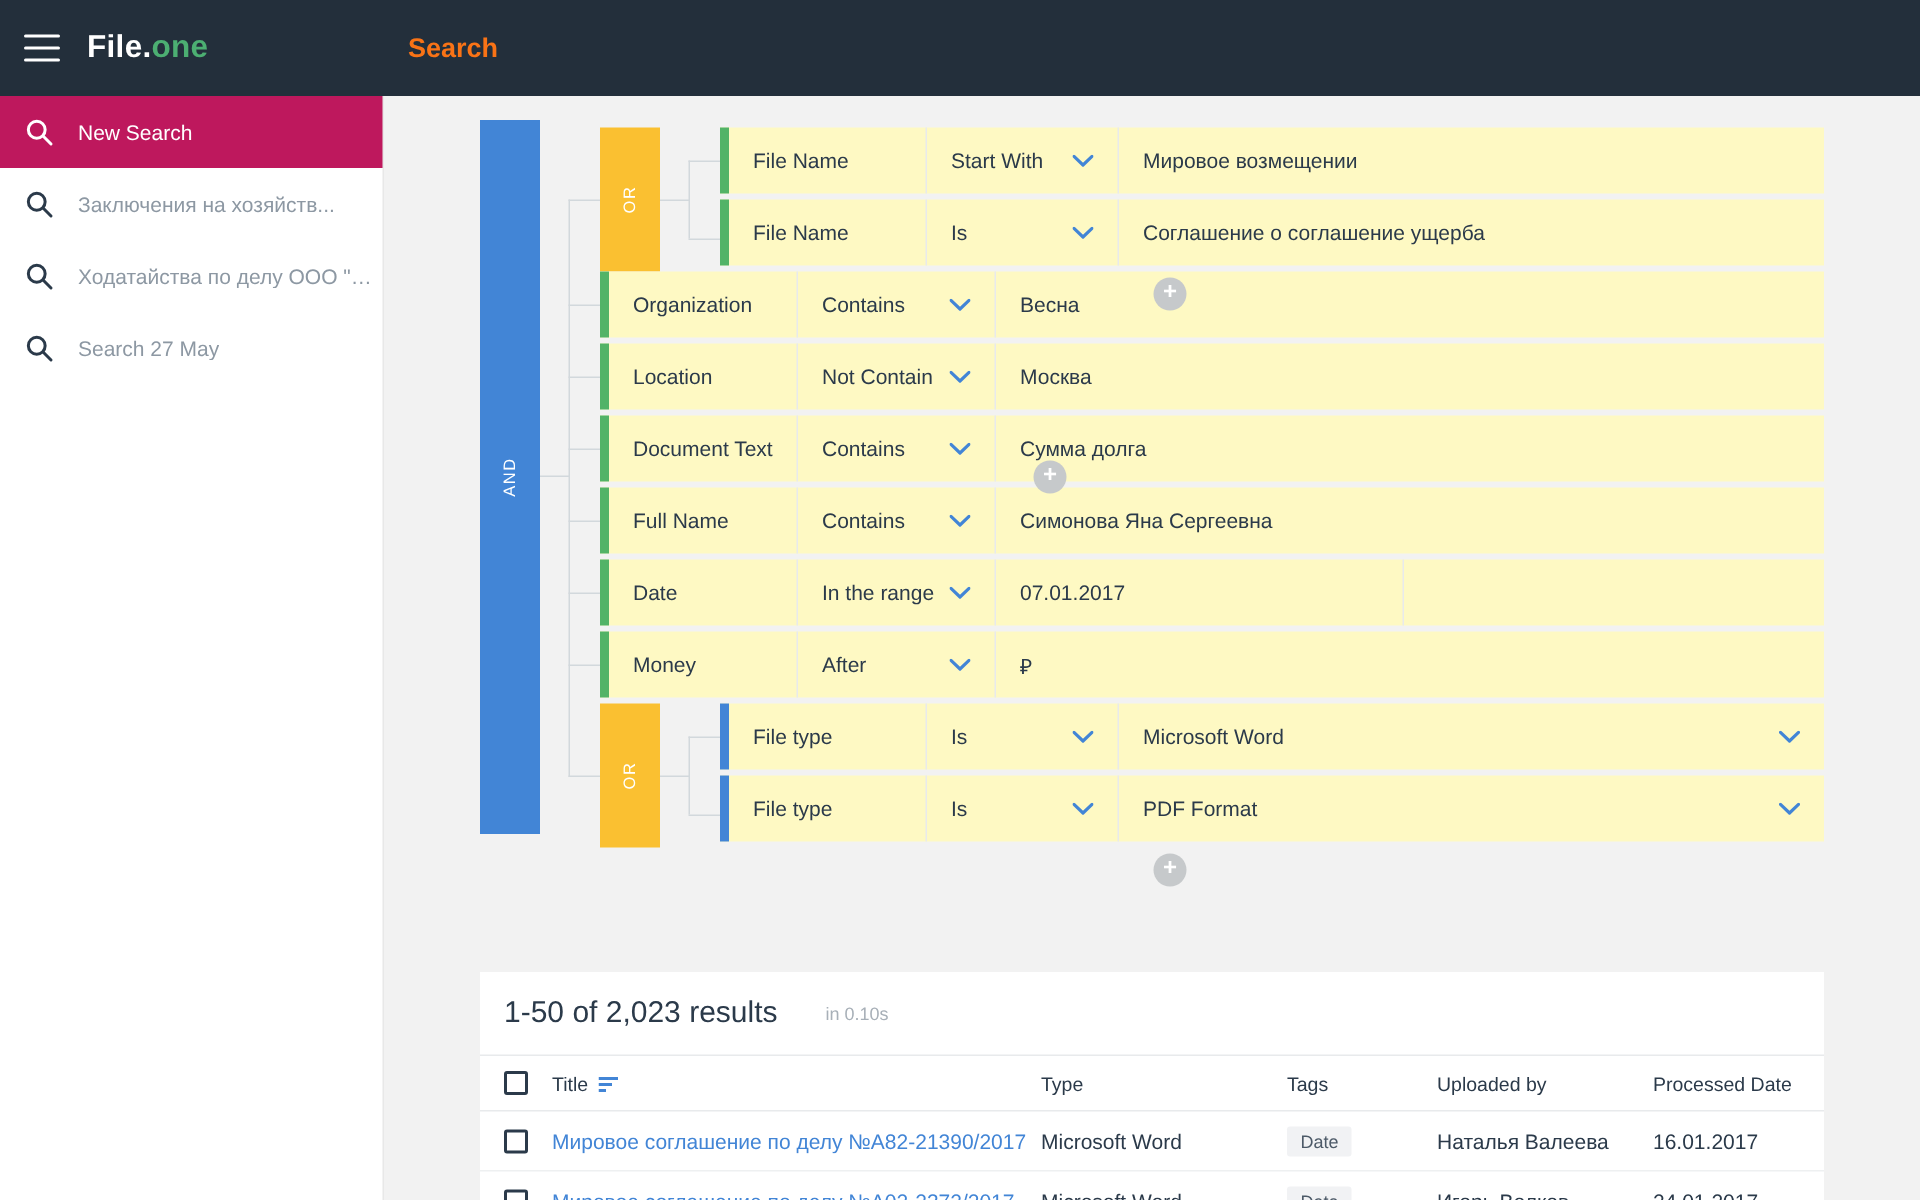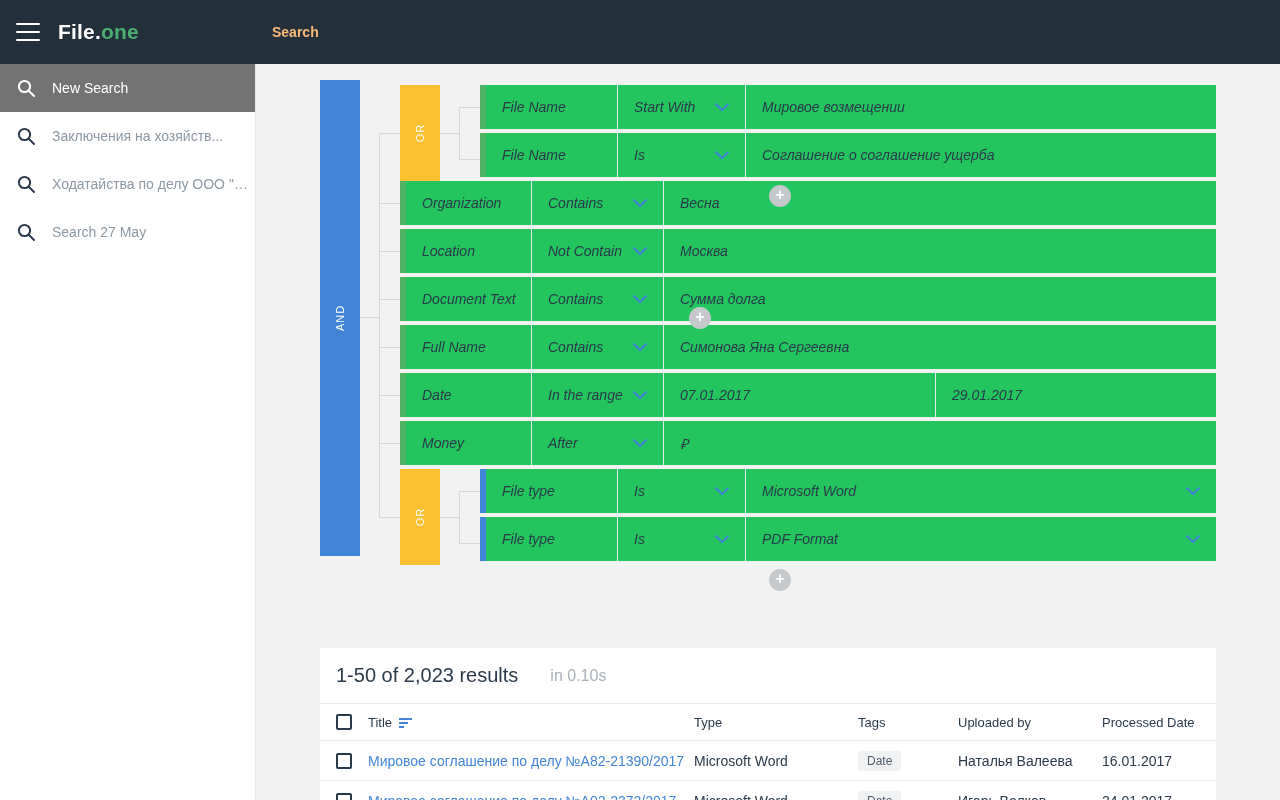--- a/index.html
+++ b/index.html
@@ -17,32 +17,32 @@
     position:absolute; left:0; top:0; width:1280px; height:64px;
     background:#232f3b; display:flex; align-items:center;
   }
   .hamburger{ width:24px; height:18px; margin-left:16px; margin-right:18px;
     display:flex; flex-direction:column; justify-content:space-between; cursor:pointer;}
   .hamburger span{ display:block; height:2px; background:#ffffff; border-radius:1px;}
   .brand{ font-size:21px; font-weight:bold; letter-spacing:.2px;}
   .brand .w{ color:#ffffff; }
   .brand .g{ color:#4caf72; }
   .topbar-title{ position:absolute; left:272px; top:0; height:64px; display:flex;
-    align-items:center; font-size:14px; font-weight:bold; color:#fdba74;}
+    align-items:center; font-size:18px; font-weight:bold; color:#f97316;}
 
   
   .sidebar{
     position:absolute; left:0; top:64px; width:256px; height:736px;
     background:#ffffff;
   }
   .side-item{
     height:48px; display:flex; align-items:center; padding-left:16px; cursor:pointer;
     color:#8d98a3; font-size:14px;
   }
-  .side-item.active{ background:#737373; color:#ffffff; }
+  .side-item.active{ background:#be185d; color:#ffffff; }
   .side-item .ico{ width:36px; flex:0 0 36px; display:flex; align-items:center; }
   .side-label{ white-space:nowrap; overflow:hidden; text-overflow:ellipsis; }
   .side-item.active .side-label{ color:#fff; }
   .sidebar-divider{ position:absolute; left:255px; top:0; width:1px; height:736px; background:#e8e8e8;}
 
   
   .content{ position:absolute; left:256px; top:64px; width:1024px; height:736px;
     background:#f2f2f2; overflow:hidden;}
 
   
@@ -70,42 +70,42 @@
   
   .ln{ position:absolute; background:#d2d8dc; }
   .plus{
     position:absolute; width:22px; height:22px; border-radius:50%;
     background:#c6c9cb; color:#ffffff; font-size:16px; line-height:20px;
     text-align:center; cursor:pointer; z-index:4; font-weight:bold;
   }
 
   
   .row{
-    position:absolute; height:44px; background:#22c55e; display:flex; align-items:stretch;font-style:italic;
+    position:absolute; height:44px; background:#fef9c3; display:flex; align-items:stretch;
   }
   .accent{ width:6px; flex:0 0 6px; }
   .acc-green{ background:#52b367; }
   .acc-blue{ background:#4285d6; }
   .cell{ display:flex; align-items:center; padding:0 16px; font-size:14px; color:#2b3a4a;
     border-right:1px solid #e8eaec; white-space:nowrap; overflow:hidden; }
   .cell.last{ border-right:none; }
   .cell-field{ flex:0 0 auto; }
   .cell-op{ flex:0 0 auto; justify-content:space-between; }
   .cell-val{ flex:1 1 auto; }
   .chev{ margin-left:10px; flex:0 0 auto; display:inline-flex; }
   .val-chev{ margin-left:auto; }
 
   
   .results{
     position:absolute; left:64px; top:584px; width:896px; height:216px;
     background:#ffffff;
   }
   .res-head{ height:55px; display:flex; align-items:center; padding-left:16px; }
   .res-count{ font-size:20px; color:#2b3a4a; }
-  .res-time{ font-size:16px; color:#a8b0b8; margin-left:7px;padding-left:25px; }
+  .res-time{ font-size:12px; color:#a8b0b8; margin-left:7px;padding-left:25px; }
   .tbl-head{ height:38px; display:flex; align-items:center; border-top:1px solid #e8eaec;
     border-bottom:1px solid #e8eaec; font-size:13px; color:#2b3a4a; }
   .tbl-row{ height:40px; display:flex; align-items:center; border-bottom:1px solid #eef0f1;
     font-size:14px; }
   .c-chk{ flex:0 0 48px; display:flex; justify-content:center; align-items:center; }
   .chk{ width:16px; height:16px; border:2px solid #2b3a4a; border-radius:2px; cursor:pointer;
     background:#fff;}
   .c-title{ flex:0 0 326px; display:flex; align-items:center; }
   .c-type{ flex:0 0 164px; }
   .c-tags{ flex:0 0 100px; }
@@ -324,23 +324,20 @@
             <span>In the range</span>
             <span class="chev">
               <svg width="14" height="9" viewBox="0 0 14 9" fill="none">
                 <path d="M1 1.3L7 7L13 1.3" stroke="#4285d6" stroke-width="2.1" stroke-linecap="round" stroke-linejoin="round"></path>
               </svg>
             </span>
           </div>
           <div class="cell cell-val" style="flex:0 0 272px">
             <span>07.01.2017</span>
           </div>
-          <div class="cell cell-val last">
-            <span>29.01.2017</span>
-          </div>
         </div>
         <div class="row" style="left: 80px; top: 341px; width: 816px;">
           <div class="accent acc-green"></div>
           <div class="cell cell-field" style="flex:0 0 126px">
             <span>Money</span>
           </div>
           <div class="cell cell-op" style="flex:0 0 132px">
             <span>After</span>
             <span class="chev">
               <svg width="14" height="9" viewBox="0 0 14 9" fill="none">

